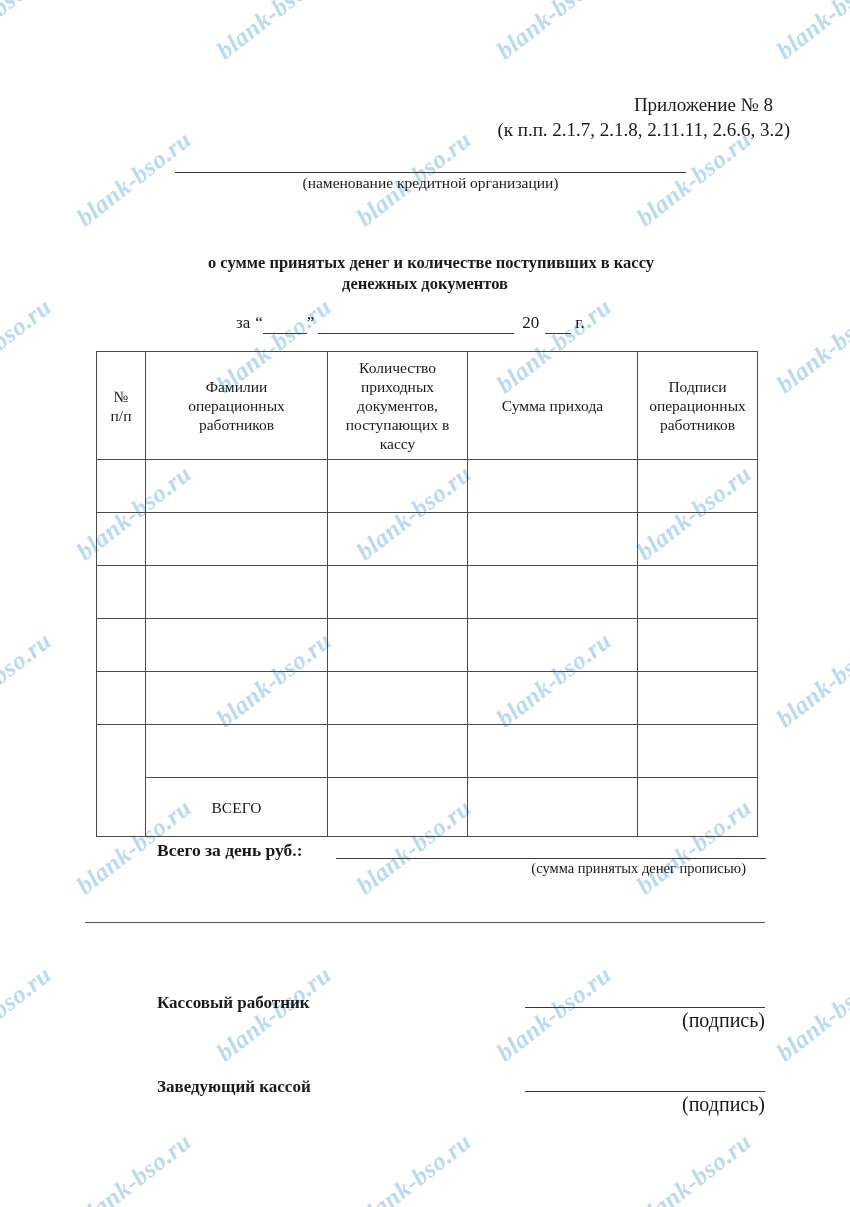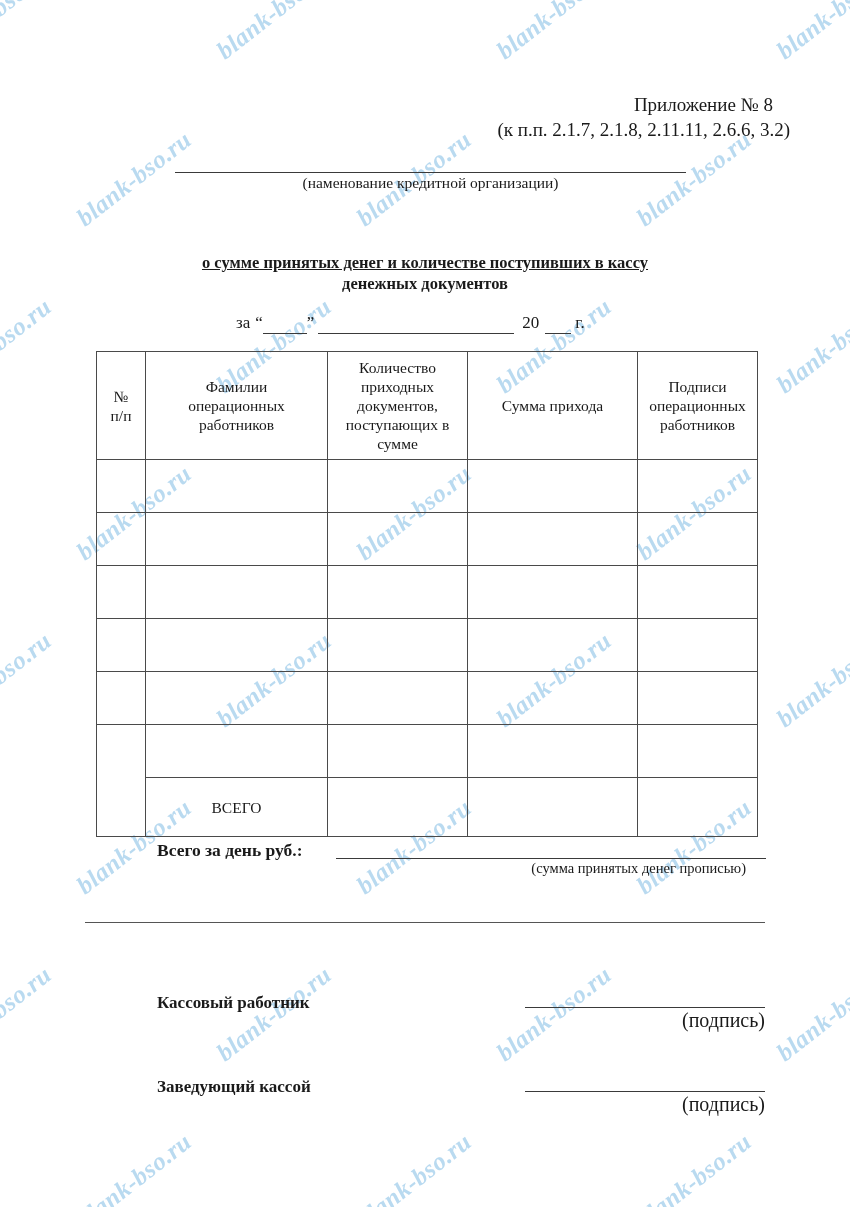--- a/index.html
+++ b/index.html
@@ -190,21 +190,21 @@
     </div>
 
   <div id="content">
 
     <div class="abs hdr-line" style="left:283px; top:92px; width:490px;">Приложение № 8</div>
     <div class="abs hdr-line" style="left:300px; top:117px; width:490px;">(к п.п. 2.1.7, 2.1.8, 2.11.11, 2.6.6, 3.2)</div>
 
     <div class="abs org-rule" style="left:175px; top:160px; width:511px; height:12px;"></div>
     <div class="abs org-caption" style="left:175px; top:174px; width:511px;">(наменование кредитной организации)</div>
 
-    <div class="abs doc-subtitle" style="left:85px; top:252px; width:680px;text-decoration:underline;">о сумме принятых денег и количестве поступивших в кассу</div>
+    <div class="abs doc-subtitle" style="left:91px; top:252px; width:680px;">о сумме принятых денег и количестве поступивших в кассу</div>
     <div class="abs doc-subtitle" style="left:85px; top:273px; width:680px;">денежных документов</div>
 
     <div class="abs date-row" style="left:236px; top:312px;">
       <span class="lbl">за</span>
       <span class="q">“</span>
       <span class="blank blank-day"></span>
       <span class="q">”</span>
       <span class="blank blank-mon"></span>
       <span class="lbl" style="padding:0 3px 0 4px;">20</span>
       <span class="blank blank-year"></span>
@@ -229,21 +229,21 @@
             <td>
               <div>Фамилии</div>
               <div>операционных</div>
               <div>работников</div>
             </td>
             <td>
               <div>Количество</div>
               <div>приходных</div>
               <div>документов,</div>
               <div>поступающих в</div>
-              <div>сумме</div>
+              <div>кассу</div>
             </td>
             <td>Сумма прихода</td>
             <td>
               <div>Подписи</div>
               <div>операционных</div>
               <div>работников</div>
             </td>
           </tr>
 
           <tr class="data-row">

